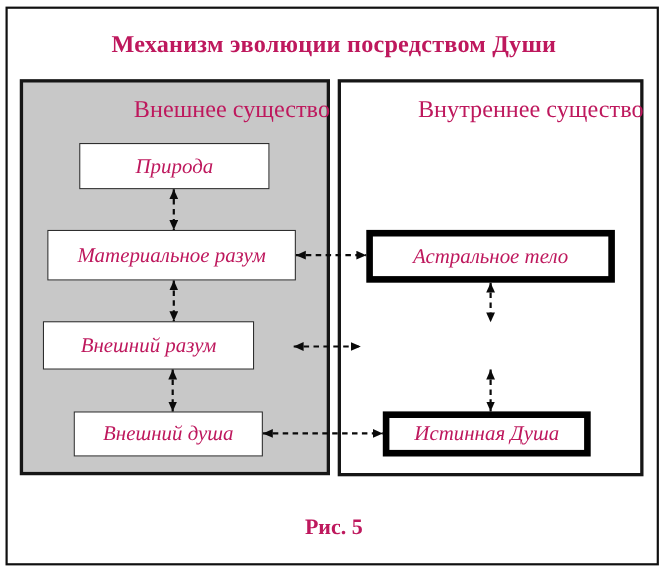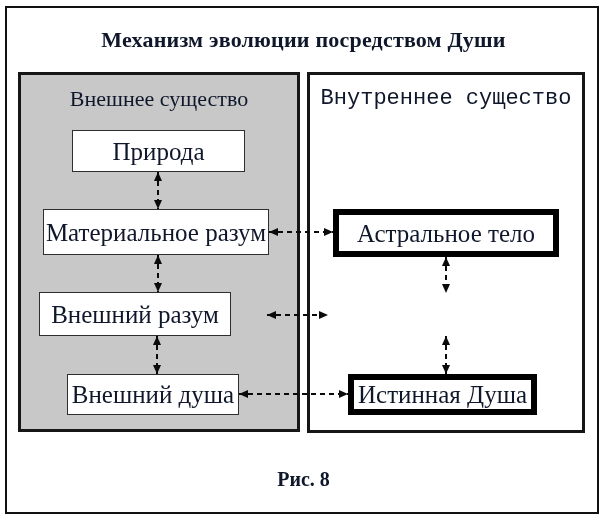--- a/index.html
+++ b/index.html
@@ -2,21 +2,21 @@
 <html><head>
 <meta charset="utf-8">
 <style>
   html, body { margin: 0; padding: 0; background: #ffffff; }
   #page {
     position: relative;
     width: 607px;
     height: 525px;
     background: #ffffff;
     font-family: "Liberation Serif", "DejaVu Serif", serif;
-    color: #0f172a;
+    color: #be185d;
     overflow: hidden;
   }
   #page * { box-sizing: border-box; }
 
   .frame {
     position: absolute;
     left: 5px; top: 6px;
     width: 594px; height: 508px;
     border: 2px solid #101010;
     background: #ffffff;
@@ -40,37 +40,38 @@
     background: #c8c8c8;
   }
   .panel.inner {
     left: 307px; top: 72px;
     width: 278px; height: 361px;
     background: #ffffff;
   }
   .panel-heading {
     position: absolute;
     top: 86px;
-    text-align: center;
+    text-align: right;
     font-size: 22px;
     line-height: 26px;
   }
   .panel-heading.outer { left: 18px; width: 282px; }
-  .panel-heading.inner { left: 307px; width: 278px; font-family: Liberation Mono, monospace; }
+  .panel-heading.inner { left: 307px; width: 278px; }
 
   .node {
     position: absolute;
     background: #ffffff;
     display: flex;
     align-items: center;
     justify-content: center;
-    font-size: 25px;
+    font-size: 19px;
     line-height: 23px;
     text-align: center;
     z-index: 2;
+    font-style: italic;
   }
   .node.left-side  { border: 1.5px solid #2e2e2e; }
   .node.right-side { border: 6px solid #000000; }
 
   .node.nature      { left: 72px;  top: 130px; width: 173px; height: 42px; }
   .node.material    { left: 43px;  top: 209px; width: 226px; height: 46px; }
   .node.outer-mind  { left: 39px;  top: 292px; width: 192px; height: 44px; }
   .node.false-soul  { left: 67px;  top: 374px; width: 172px; height: 41px; }
   .node.astral      { left: 333px; top: 209px; width: 226px; height: 48px; }
   .node.inner-mind  { left: 328px; top: 293px; width: 229px; height: 43px; }
@@ -129,15 +130,15 @@
     <line x1="158" y1="172" x2="158" y2="209" marker-start="url(#arr)" marker-end="url(#arr)"></line>
     <line x1="158" y1="255" x2="158" y2="292" marker-start="url(#arr)" marker-end="url(#arr)"></line>
     <line x1="157" y1="336" x2="157" y2="374" marker-start="url(#arr)" marker-end="url(#arr)"></line>
     <line x1="446" y1="257" x2="446" y2="293" marker-start="url(#arr)" marker-end="url(#arr)"></line>
     <line x1="446" y1="336" x2="446" y2="374" marker-start="url(#arr)" marker-end="url(#arr)"></line>
     <line x1="269" y1="232" x2="333" y2="232" marker-start="url(#arr)" marker-end="url(#arr)"></line>
     <line x1="267" y1="315" x2="328" y2="315" marker-start="url(#arr)" marker-end="url(#arr)"></line>
     <line x1="239" y1="394" x2="348" y2="394" marker-start="url(#arr)" marker-end="url(#arr)"></line>
   </svg>
 
-  <div class="figure-caption">Рис. 8</div>
+  <div class="figure-caption">Рис. 5</div>
 
 </div>
 
 </body></html>

